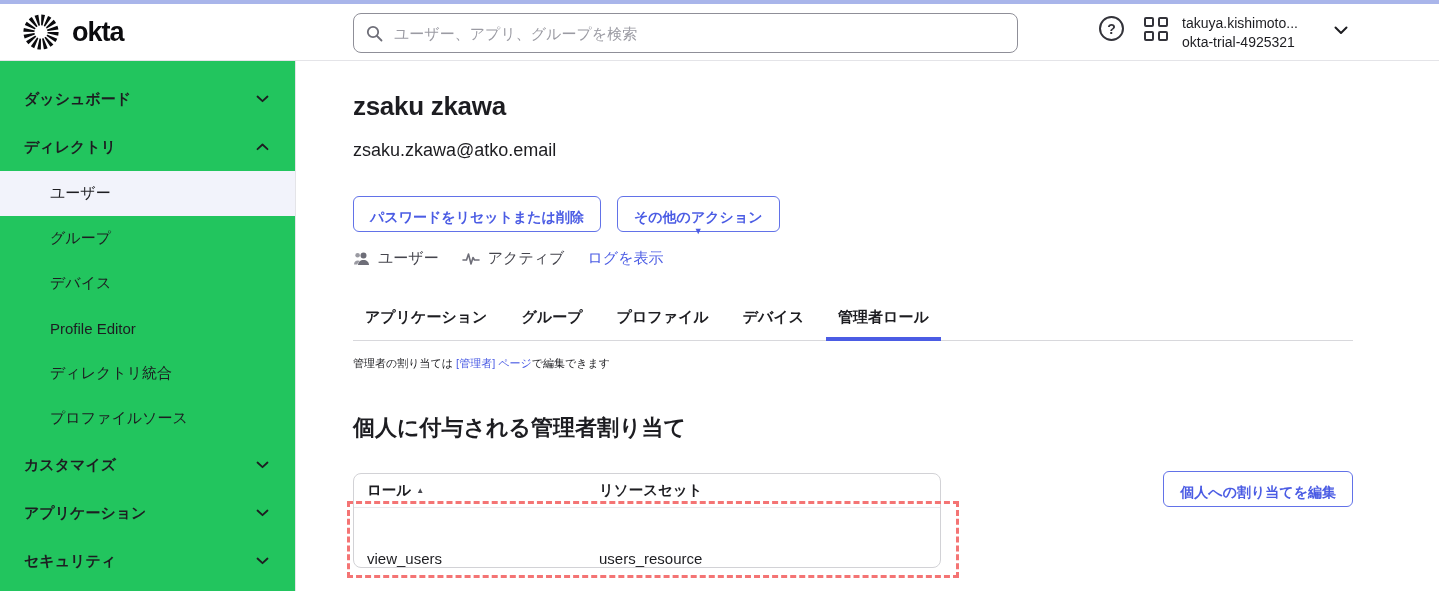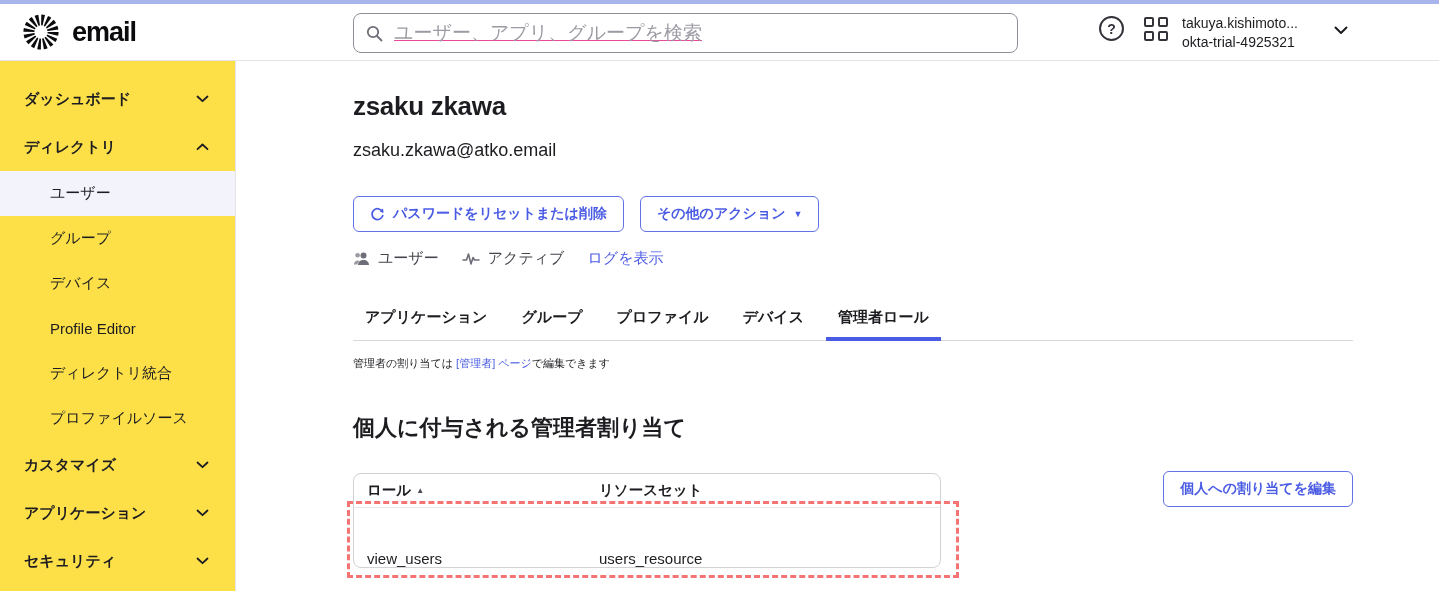--- a/index.html
+++ b/index.html
@@ -18,64 +18,64 @@
   }
   .logo { position:absolute; left:22px; top:9px; display:flex; align-items:center; gap:12px; }
   .logo-burst { width:38px; height:38px; }
   .logo-text { font-size:27px; font-weight:700; letter-spacing:-1px; color:#0b0b0e; }
   .search-box {
     position:absolute; left:353px; top:9px; width:665px; height:40px;
     border:1px solid #8f8f98; border-radius:8px; background:#fff;
     display:flex; align-items:center; padding:0 12px; gap:9px;
   }
   .search-box input {
-    border:none; outline:none; flex:1; font-size:19px;
-    font-family:inherit; color:#ec4899; background:transparent;text-decoration:underline;
+    border:none; outline:none; flex:1; font-size:15px;
+    font-family:inherit; color:#ec4899; background:transparent;
   }
   .search-box input::placeholder { color:#9b9ba3; }
   .help-icon {
     position:absolute; left:1099px; top:12px; width:25px; height:25px;
     border:2px solid #33333a; border-radius:50%;
     display:flex; align-items:center; justify-content:center;
     font-size:14px; font-weight:700; color:#33333a; cursor:pointer;
   }
   .grid-icon {
     position:absolute; left:1144px; top:13px;
     display:grid; grid-template-columns:10px 10px; gap:4px; cursor:pointer;
   }
   .grid-icon i { display:block; width:10px; height:10px; border:2px solid #33333a; border-radius:2px; }
   .account {
     position:absolute; left:1182px; top:10px; width:146px;
     text-align:left; font-size:14px; line-height:19px; color:#1d1d21; cursor:pointer;
   }
   .account-chevron { position:absolute; left:1334px; top:22px; }
   
   .sidebar {
-    position:absolute; left:0; top:61px; width:236px; height:530px;
-    background:#fde047; border-right:1px solid #e4e4e8; padding-top:14px;
+    position:absolute; left:0; top:61px; width:296px; height:530px;
+    background:#22c55e; border-right:1px solid #e4e4e8; padding-top:14px;
   }
   .nav-section {
     height:48px; display:flex; align-items:center; justify-content:space-between;
     padding:0 26px 0 24px; font-weight:700; font-size:15px; cursor:pointer;
   }
   .nav-sub {
     height:45px; display:flex; align-items:center;
     padding:0 24px 0 50px; font-size:15px; cursor:pointer;
   }
   .nav-sub.active { background:#f2f3fb; }
   .main { position:absolute; left:265px; top:61px; width:1174px; height:530px; padding:30px 0 0 88px; }
   
   .page-title { margin:0; font-size:26px; line-height:30px; font-weight:700; letter-spacing:-0.3px; }
   .user-email { margin-top:19px; font-size:18px; }
   .btn-row { margin-top:35px; display:flex; gap:16px; }
   .btn-blue {
-    height:36px; padding:0 16px; background:#fff;
+    height:36px; padding:12px 16px; background:#fff;
     border:1px solid #6272e8; border-radius:6px;
     color:#4b5ce4; font-weight:700; font-size:14px; font-family:inherit;
-    display:inline-flex; align-items:center; gap:8px; cursor:pointer;
+    display:inline-flex; align-items:center; cursor:pointer;flex-direction:column;
   }
   .caret-down { font-size:9px; line-height:1; }
   .status-row { margin-top:17px; display:flex; align-items:center; font-size:15px; color:#45454d; }
   .status-item { display:flex; align-items:center; gap:8px; margin-right:23px; }
   .link-blue { color:#4b5ce4; text-decoration:none; cursor:pointer; }
   
   .tabs { margin-top:40px; width:1000px; display:flex; gap:10px; border-bottom:1px solid #d8d8dc; }
   .tab {
     position:relative; padding:0 12px 13px 12px;
     font-size:15px; font-weight:700; cursor:pointer; white-space:nowrap;
@@ -103,21 +103,21 @@
 </head>
 <body>
 
 <div class="top-accent"></div>
 <div class="topbar">
   <div class="logo">
     <svg class="logo-burst" viewBox="0 0 40 40">
       <circle cx="20" cy="20" r="12" fill="none" stroke="#0b0b0e" stroke-width="13" stroke-dasharray="2.6 2.1"></circle>
       <circle cx="20" cy="20" r="7" fill="#ffffff" stroke="none"></circle>
     </svg>
-    <span class="logo-text">email</span>
+    <span class="logo-text">okta</span>
   </div>
 
   <div class="search-box">
     <svg width="17" height="17" viewBox="0 0 17 17">
       <circle cx="7" cy="7" r="5.2" fill="none" stroke="#6e6e78" stroke-width="1.8"></circle>
       <line x1="11" y1="11" x2="15.5" y2="15.5" stroke="#6e6e78" stroke-width="1.8" stroke-linecap="round"></line>
     </svg>
     <input type="text" placeholder="ユーザー、アプリ、グループを検索" style="">
   </div>
 

